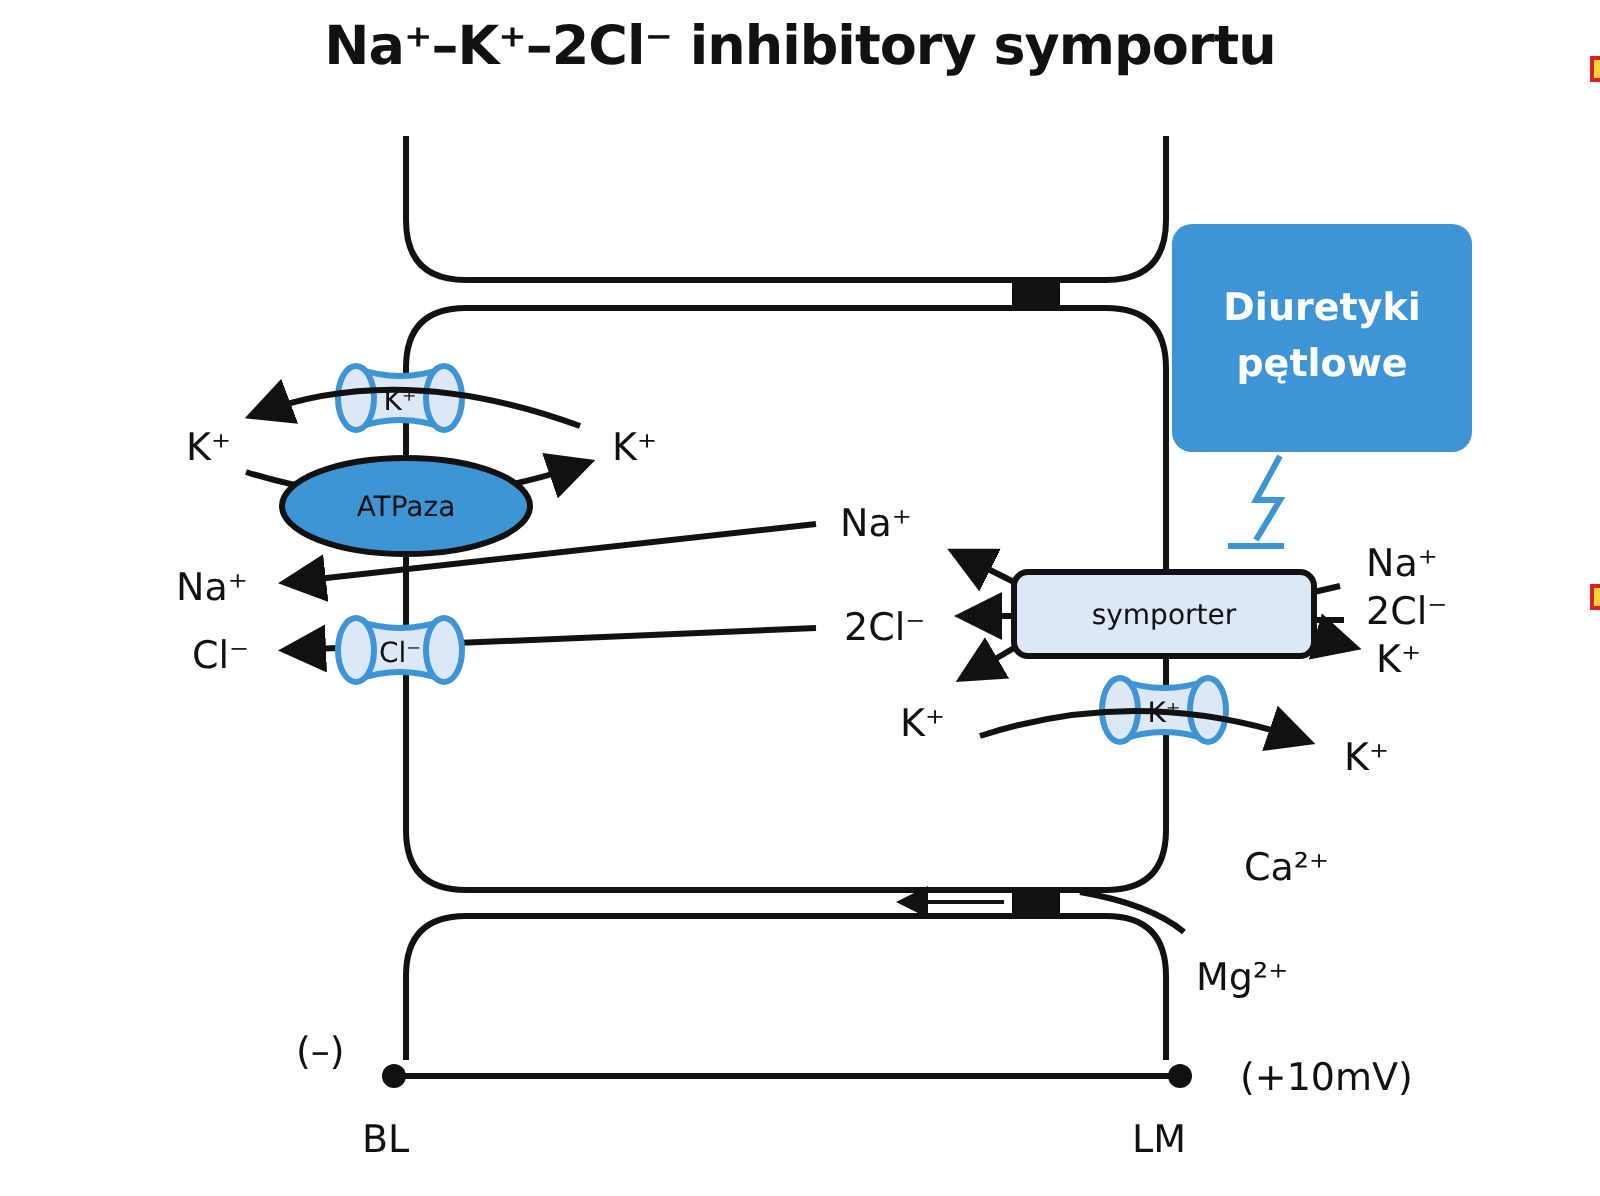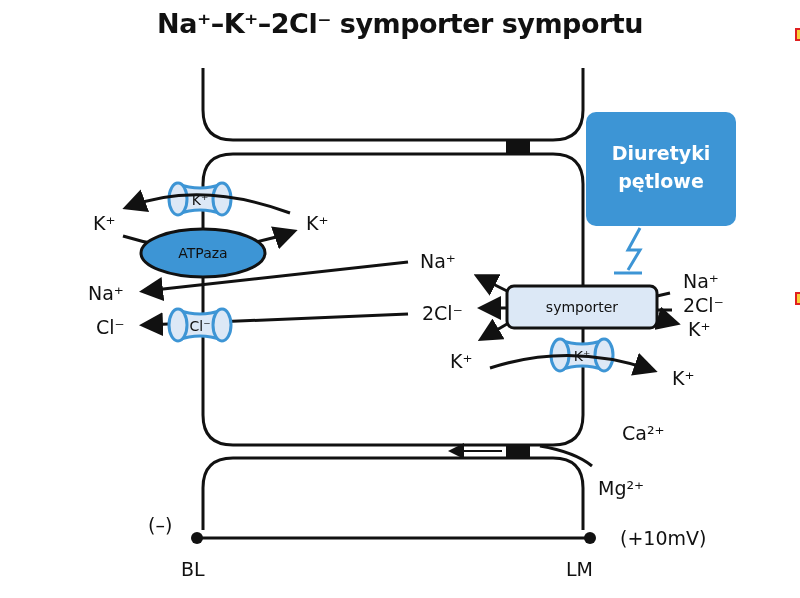--- a/index.html
+++ b/index.html
@@ -6,21 +6,21 @@
     body { width: 800px; height: 598px; position: relative; overflow: hidden; font-family: "DejaVu Sans", "Liberation Sans", sans-serif; }
     #title { position: absolute; left: 0; top: 8px; width: 800px; text-align: center; font-weight: bold; font-size: 27px; color: #111; letter-spacing: -0.5px; }
     svg { position: absolute; left: 0; top: 0; }
     .lbl { font-family: "DejaVu Sans", "Liberation Sans", sans-serif; fill: #111; font-size: 19px; }
     .sm { font-size: 14px; }
     .marker { position: absolute; width: 6px; height: 9px; border: 2px solid #e02020; background: #f7d23a; }
   </style>
 </head>
 <body>
 
-<div id="title">Na⁺–K⁺–2Cl⁻ symporter symportu</div>
+<div id="title">Na⁺–K⁺–2Cl⁻ inhibitory symportu</div>
 
 <svg width="800" height="598" viewBox="0 0 800 598">
   <defs>
     <marker id="ah" markerWidth="8" markerHeight="8" refX="6" refY="4" orient="auto" markerUnits="strokeWidth">
       <path d="M0,0 L8,4 L0,8 z" fill="#111"></path>
     </marker>
   </defs>
 
   <path d="M203,68 L203,110 Q203,140 233,140 L553,140 Q583,140 583,110 L583,68" fill="none" stroke="#111" stroke-width="3"></path>
 

